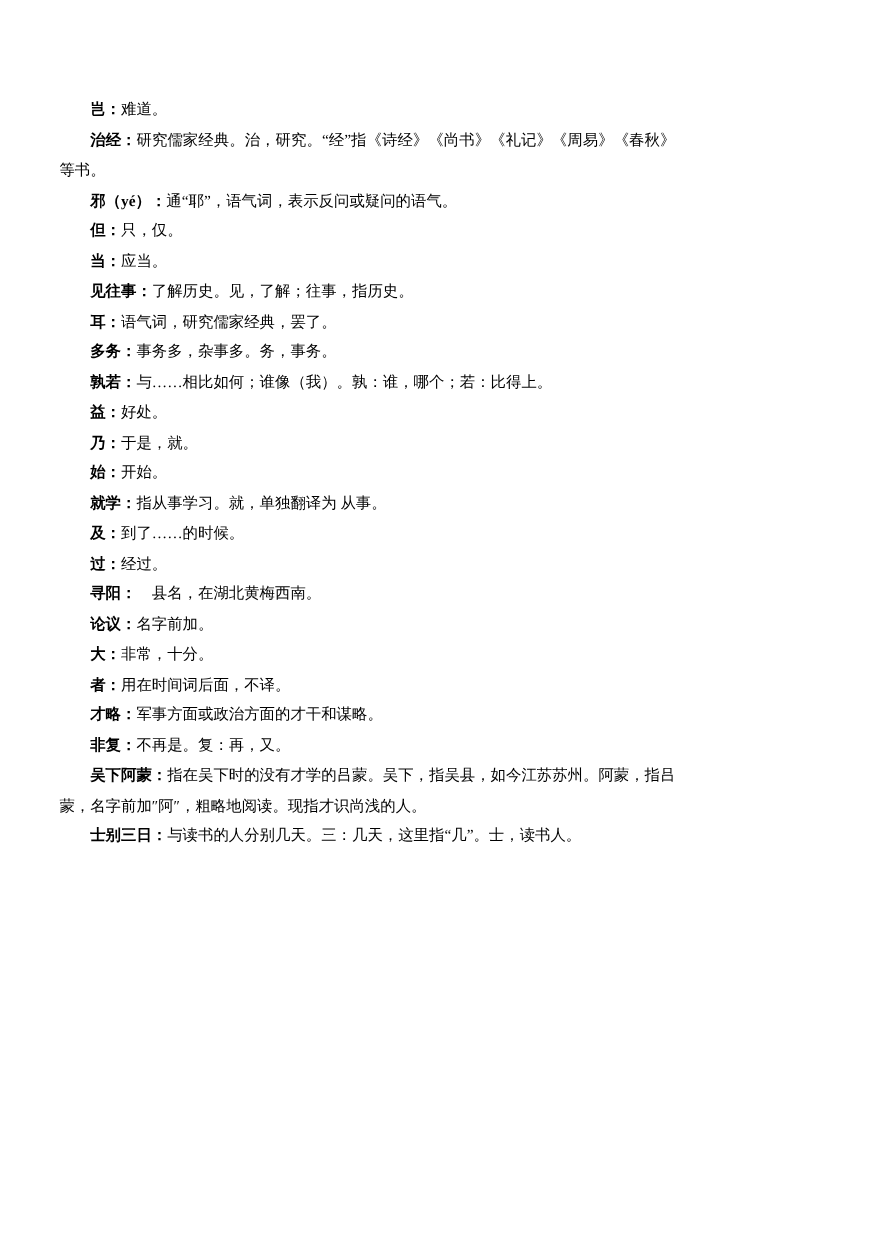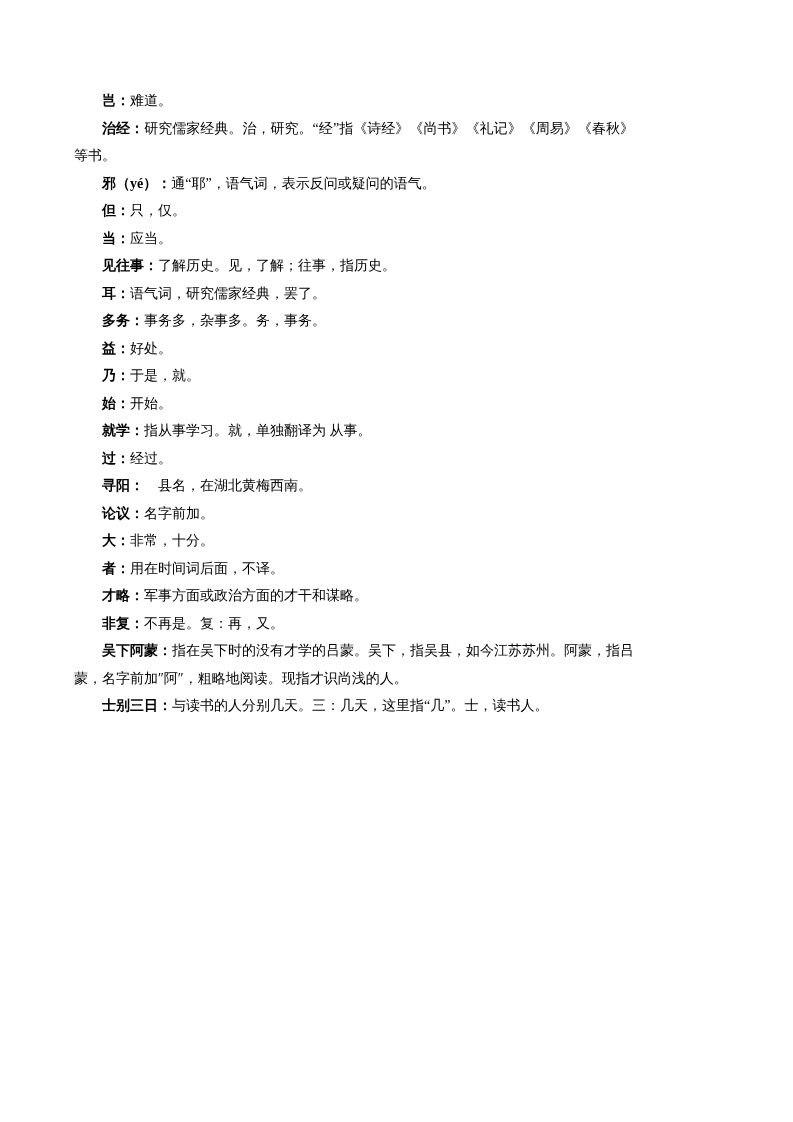--- a/index.html
+++ b/index.html
@@ -6,21 +6,21 @@
     margin: 0;
     padding: 0;
     background: #ffffff;
   }
   .page {
     position: relative;
     width: 793px;
     height: 1122px;
     background: #ffffff;
     box-sizing: border-box;
-    padding: 87px 115px 0 74px;
+    padding: 87px 115px 0 54px;
     overflow: hidden;
     font-family: "Liberation Serif", "DejaVu Serif", serif;
     font-size: 14px;
     color: #000000;
   }
   .glossary {
     width: 560px;
   }
   .entry {
     margin: 0;
@@ -54,29 +54,31 @@
 
   <p class="entry"><span class="term">当：</span><span class="def">应当。</span></p>
 
 
   <p class="entry"><span class="term">见往事：</span><span class="def">了解历史。见，了解；往事，指历史。</span></p>
 
   <p class="entry"><span class="term">耳：</span><span class="def">语气词，研究儒家经典，罢了。</span></p>
 
   <p class="entry"><span class="term">多务：</span><span class="def">事务多，杂事多。务，事务。</span></p>
 
+  <p class="entry"><span class="term">孰若：</span><span class="def">与……相比如何；谁像（我）。孰：谁，哪个；若：比得上。</span></p>
 
   <p class="entry"><span class="term">益：</span><span class="def">好处。</span></p>
 
   <p class="entry"><span class="term">乃：</span><span class="def">于是，就。</span></p>
 
   <p class="entry"><span class="term">始：</span><span class="def">开始。</span></p>
 
   <p class="entry"><span class="term">就学：</span><span class="def">指从事学习。就，单独翻译为 从事。</span></p>
 
+  <p class="entry"><span class="term">及：</span><span class="def">到了……的时候。</span></p>
 
   <p class="entry"><span class="term">过：</span><span class="def">经过。</span></p>
 
   <p class="entry"><span class="term">寻阳：</span><span class="def">　县名，在湖北黄梅西南。</span></p>
 
   <p class="entry"><span class="term">论议：</span><span class="def">名字前加。</span></p>
 
   <p class="entry"><span class="term">大：</span><span class="def">非常，十分。</span></p>
 
 

